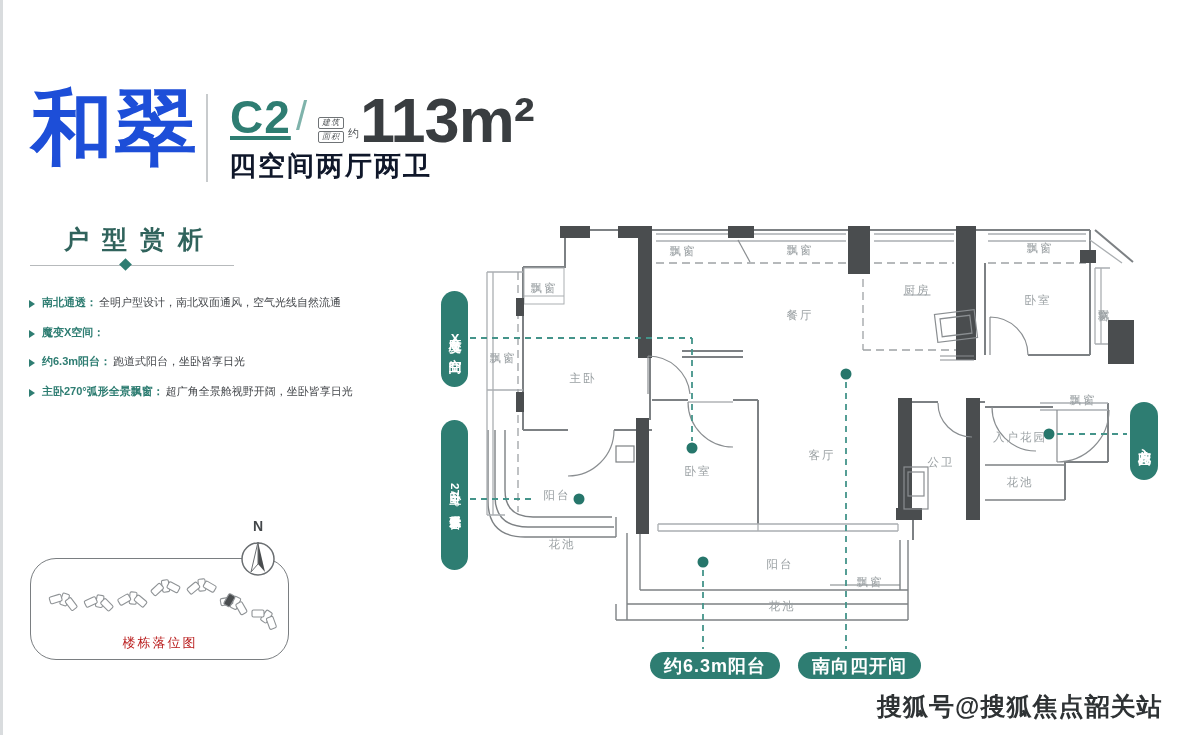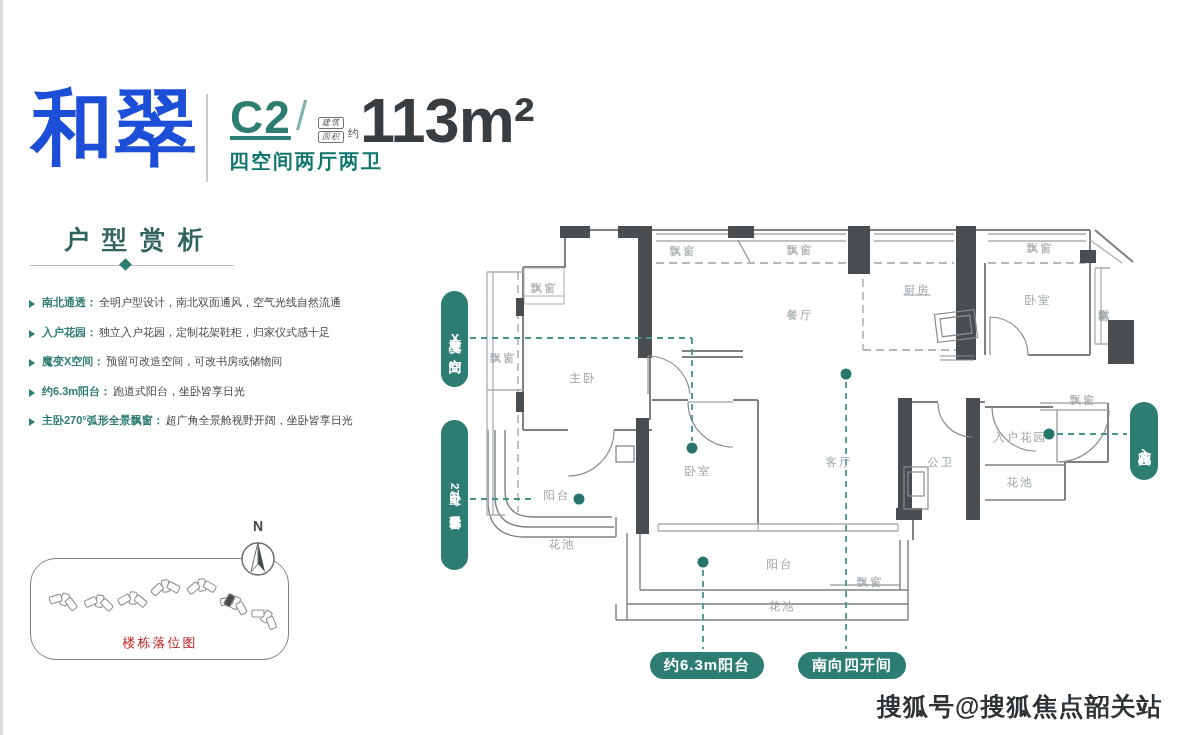--- a/index.html
+++ b/index.html
@@ -15,21 +15,21 @@
   
   .brand{left:31px;top:84px;font-family:"DejaVu Serif","Liberation Serif",serif;
     font-weight:900;font-size:82px;line-height:1.05;color:#1d4ed8;letter-spacing:2px;}
   .hdr-divider{left:206px;top:94px;width:2px;height:88px;background:#c8cbcd;}
   .unit-code{left:230px;top:90px;font-size:46px;font-weight:bold;color:#2e7d72;letter-spacing:1px;text-decoration:underline;}
   .unit-slash{left:296px;top:94px;font-size:40px;color:#7fb3ab;font-weight:300;}
   .area-badge{left:318px;top:117px;width:26px;color:#4e5255;font-size:8px;line-height:1;text-align:center;}
   .area-badge .bx{border:1px solid #6f7376;border-radius:2px;padding:1px 1px;margin-bottom:2px;letter-spacing:1px;font-style:italic;}
   .area-approx{left:348px;top:126px;font-size:11px;color:#4e5255;}
   .area-value{left:360px;top:84px;font-size:63px;font-weight:bold;color:#393d40;letter-spacing:-1px;}
-  .unit-layout{left:229px;top:148px;font-size:20px;font-weight:600;color:#0f766e;letter-spacing:2px;}
+  .unit-layout{left:229px;top:148px;font-size:27px;font-weight:600;color:#0f172a;letter-spacing:2px;}
 
   
   .section-title{left:64px;top:223px;font-size:25px;font-weight:600;color:#30635c;letter-spacing:13px;}
   .title-line{left:30px;top:265px;width:204px;height:1px;background:#b7babc;}
   .title-diamond{left:121px;top:260px;width:9px;height:9px;background:#2e7d72;transform:rotate(45deg);}
 
   .features{left:27px;top:297px;width:430px;display:flex;flex-direction:column;gap:18px;}
   .feat{display:flex;align-items:center;font-size:11px;line-height:1.05;}
   .tri{width:0;height:0;border-left:6px solid #2e7d72;border-top:4.5px solid transparent;
     border-bottom:4.5px solid transparent;margin:3px 7px 0 2px;flex:none;}
@@ -43,21 +43,21 @@
 
   
   .rlabel{transform:translate(-50%,-50%);font-size:11.5px;color:#9aa0a3;letter-spacing:2px;white-space:nowrap;}
   .rlabel.vert{writing-mode:vertical-rl;text-orientation:upright;letter-spacing:0;}
 
   
   .pill{background:#2e7d72;color:#fff;font-weight:bold;border-radius:14px;
     display:flex;align-items:center;justify-content:center;text-align:center;}
   .pill.vpill{writing-mode:vertical-rl;text-orientation:upright;letter-spacing:2px;font-size:13px;}
   .pill.vpill-mixed{writing-mode:vertical-rl;text-orientation:mixed;letter-spacing:0;font-size:11.5px;line-height:1;}
-  .pill.hpill{font-size:15px;letter-spacing:1px;height:27px;padding:0 14px;}
+  .pill.hpill{font-size:18px;letter-spacing:1px;height:27px;padding:0 14px;}
 
   .pill-magic{left:441px;top:291px;width:27px;height:96px;}
   .pill-bay{left:441px;top:420px;width:27px;height:150px;}
   .pill-garden{left:1130px;top:402px;width:28px;height:78px;}
   .pill-balcony{left:650px;top:652px;}
   .pill-south{left:798px;top:652px;}
 
   
   .watermark{left:877px;top:690px;font-size:25px;font-weight:bold;color:#2e3234;
     letter-spacing:1px;text-shadow:0 0 2px #ffffff;white-space:nowrap;}
@@ -86,27 +86,21 @@
 <div class="abs title-diamond"></div>
 
 <div class="abs features">
   <div class="feat">
       <span class="tri"></span>
       <b>南北通透：</b>
       <span class="desc">全明户型设计，南北双面通风，空气光线自然流通</span>
     </div>
   <div class="feat">
       <span class="tri"></span>
-      <b>入户花园：</b>
-      <span class="desc">独立入户花园，定制花架鞋柜，归家仪式感十足</span>
-    </div>
-  <div class="feat">
-      <span class="tri"></span>
       <b>魔变X空间：</b>
-      <span class="desc">预留可改造空间，可改书房或储物间</span>
     </div>
   <div class="feat">
       <span class="tri"></span>
       <b>约6.3m阳台：</b>
       <span class="desc">跑道式阳台，坐卧皆享日光</span>
     </div>
   <div class="feat">
       <span class="tri"></span>
       <b>主卧270°弧形全景飘窗：</b>
       <span class="desc">超广角全景舱视野开阔，坐卧皆享日光</span>
@@ -283,21 +277,21 @@
       </g>
     <rect x="226" y="594" width="7" height="12" rx="1.5" fill="#4a4d4f" transform="rotate(30 229 600)"></rect>
   </g>
 </svg>
 
 <span class="abs rlabel" style="left:583px;top:378px;">主卧</span>
 <span class="abs rlabel" style="left:800px;top:315px;">餐厅</span>
 <span class="abs rlabel" style="left:917px;top:290px;text-decoration:underline;">厨房</span>
 <span class="abs rlabel" style="left:1038px;top:300px;">卧室</span>
 <span class="abs rlabel" style="left:698px;top:471px;">卧室</span>
-<span class="abs rlabel" style="left:839px;top:455px;margin-top:7px;">客厅</span>
+<span class="abs rlabel" style="left:822px;top:455px;">客厅</span>
 <span class="abs rlabel" style="left:941px;top:462px;">公卫</span>
 <span class="abs rlabel" style="left:1020px;top:437px;">入户花园</span>
 <span class="abs rlabel" style="left:557px;top:495px;">阳台</span>
 <span class="abs rlabel" style="left:780px;top:564px;">阳台</span>
 <span class="abs rlabel" style="left:562px;top:544px;">花池</span>
 <span class="abs rlabel" style="left:782px;top:606px;">花池</span>
 <span class="abs rlabel" style="left:1020px;top:482px;">花池</span>
 <span class="abs rlabel" style="left:544px;top:288px;">飘窗</span>
 <span class="abs rlabel" style="left:503px;top:358px;">飘窗</span>
 <span class="abs rlabel" style="left:683px;top:251px;">飘窗</span>

